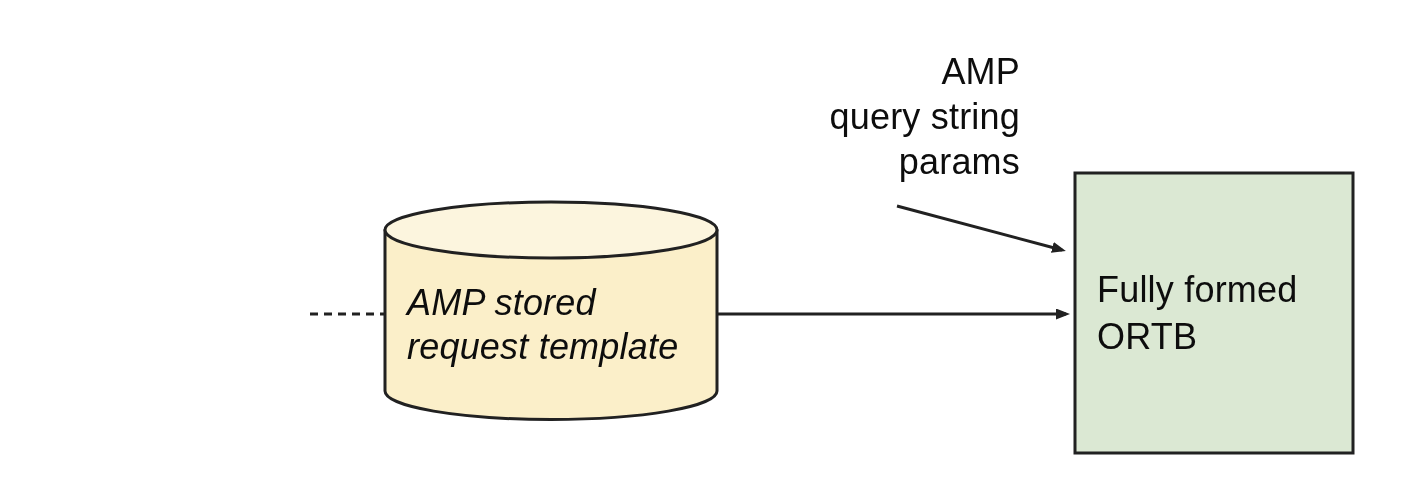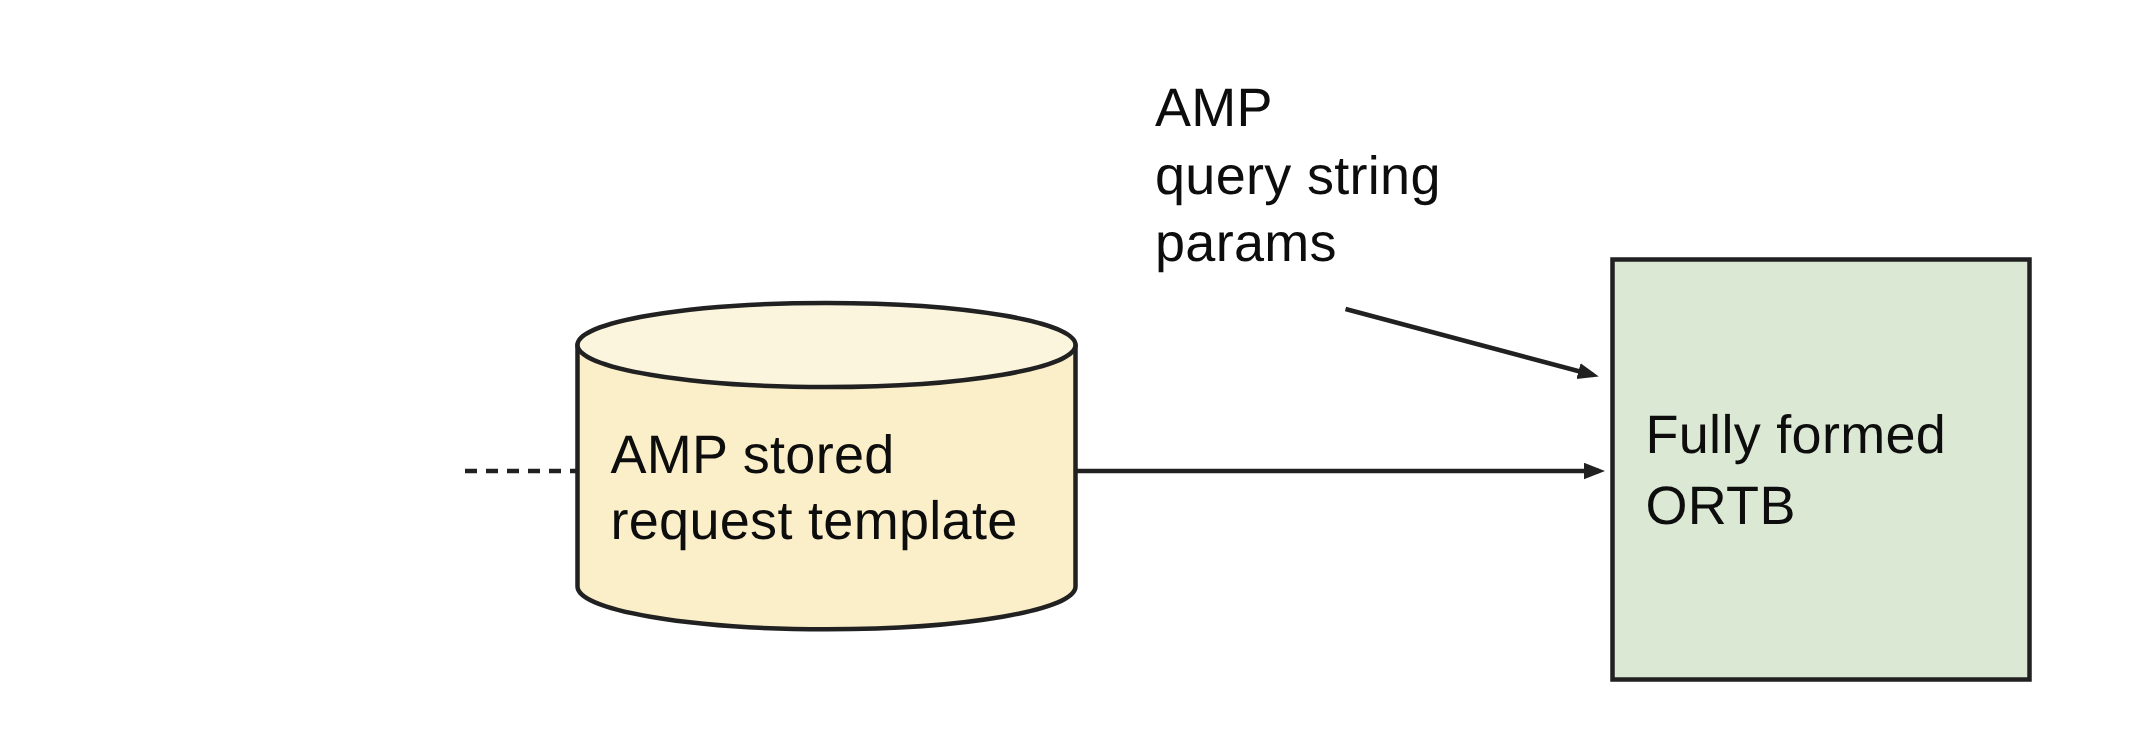--- a/index.html
+++ b/index.html
@@ -22,21 +22,21 @@
   }
   .label {
     position: absolute;
     color: #0d0d0d;
     font-size: 36px;
     line-height: 45px;
     white-space: pre-line;
     letter-spacing: 0.2px;
   }
   .label.centered {
-    text-align: left;
+    text-align: right;
   }
 </style>
 </head>
 <body>
 
 <div class="canvas">
 
   <svg width="1426" height="498" viewBox="0 0 1426 498">
     <defs>
       <marker id="arrowhead" markerUnits="userSpaceOnUse" markerWidth="18" markerHeight="14" refX="10" refY="5.5" orient="auto">
@@ -52,21 +52,21 @@
 
     <g>
       <path d="M385,230 L385,391 A166,28.5 0 0 0 717,391 L717,230 Z" stroke-width="3" stroke-linejoin="round" fill="#FBEFC9" stroke="#212121"></path>
       <ellipse cx="551" cy="230" rx="166" ry="28" stroke-width="3" fill="#FCF5DE" stroke="#212121"></ellipse>
     </g>
 
     <rect x="1075" y="173" width="278" height="280" stroke-width="3" fill="#DBE8D3" stroke="#212121"></rect>
   </svg>
 
 
-  <div class="label" style="left: 407px; top: 281px; line-height: 44px;">AMP stored
+  <div class="label" style="left: 407px; top: 281px; line-height: 44px; font-style: italic;">AMP stored
 request template</div>
 
   <div class="label centered" style="left: 770px; top: 49px; width: 250px;">AMP
 query string
 params</div>
 
   <div class="label" style="left: 1097px; top: 266px; line-height: 47px;">Fully formed
 ORTB</div>
 
 </div>

